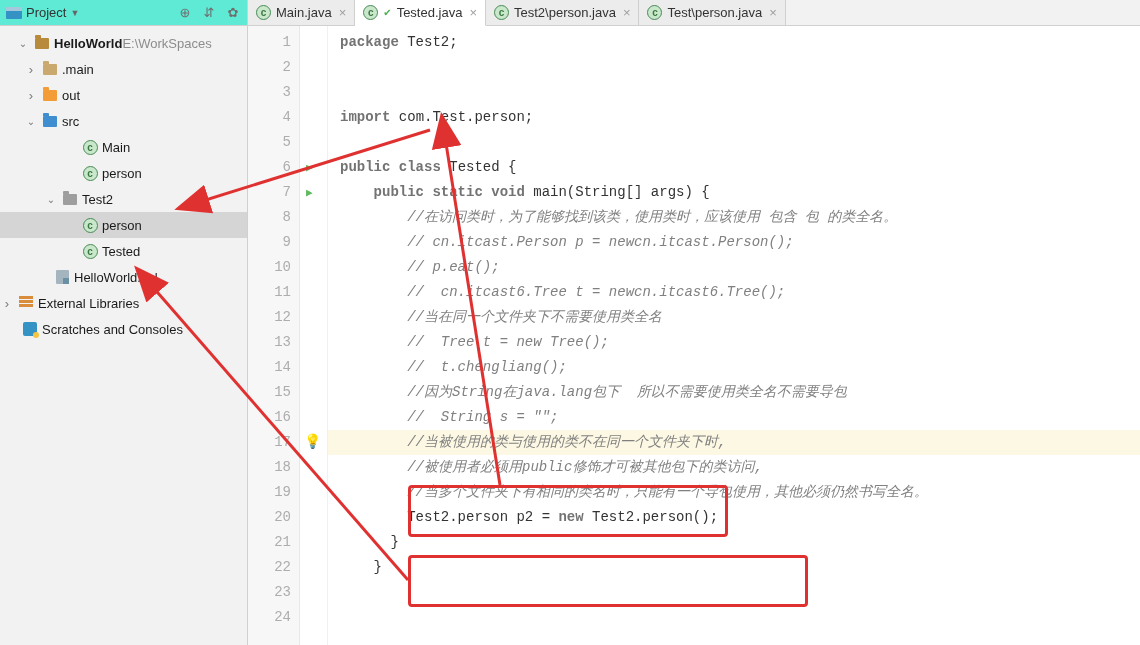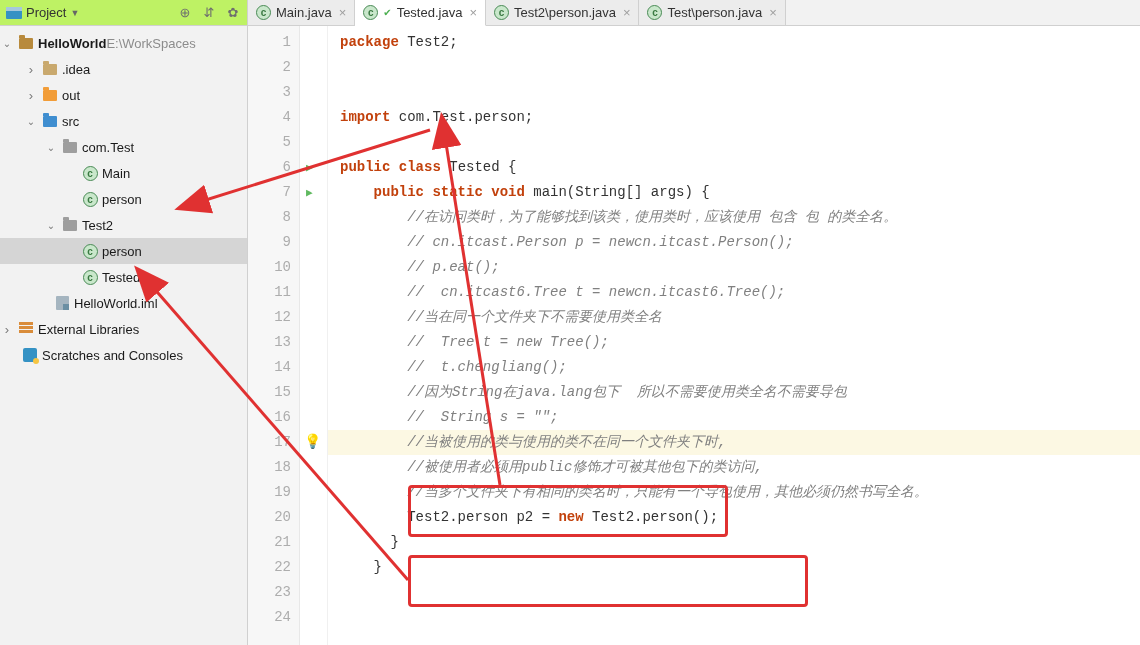--- a/index.html
+++ b/index.html
@@ -2,21 +2,21 @@
 <html><head>
 <meta charset="utf-8">
 <style>
 * { margin: 0; padding: 0; box-sizing: border-box; }
 body { font-family: "Segoe UI", Arial, sans-serif; font-size: 13px; color: #333; background: #fff; width: 1140px; height: 645px; overflow: hidden; position: relative; }
 
 .container { display: flex; height: 645px; position: relative; }
 
 
 .sidebar { width: 248px; background: #f2f2f2; border-right: 1px solid #d0d0d0; display: flex; flex-direction: column; }
-.sidebar-header { height: 26px; background: #bef264; border-bottom: 1px solid #d0d0d0; display: flex; align-items: center; padding: 0 6px; gap: 4px; }
+.sidebar-header { height: 26px; background: #5eead4; border-bottom: 1px solid #d0d0d0; display: flex; align-items: center; padding: 0 6px; gap: 4px; }
 .proj-icon { width: 16px; height: 12px; background: #3592c4; border-radius: 1px; position: relative; }
 .proj-icon::before { content: ''; position: absolute; top: 0; left: 0; width: 100%; height: 4px; background: #a5c8dd; }
 .project-label { font-weight: normal; }
 .dropdown-arrow { font-size: 9px; color: #666; }
 .toolbar-icons { margin-left: auto; display: flex; gap: 8px; align-items: center; color: #6e6e6e; }
 .tb-icon { width: 16px; height: 16px; display: inline-flex; align-items: center; justify-content: center; cursor: pointer; }
 
 .tree { padding: 4px 0; }
 .tree-node { display: flex; align-items: center; height: 26px; padding-left: 4px; cursor: pointer; white-space: nowrap; }
 .tree-node.selected { background: #d5d5d5; }
@@ -51,21 +51,21 @@
 .code-area { flex: 1; display: flex; overflow: hidden; font-family: "Consolas", "Courier New", monospace; font-size: 14px; line-height: 25px; }
 .gutter { width: 52px; background: #f7f7f7; border-right: 1px solid #e8e8e8; text-align: right; color: #adadad; padding: 4px 8px 0 0; user-select: none; }
 .gutter-extras { width: 28px; background: #fff; border-right: 1px solid #f0f0f0; padding-top: 4px; position: relative; }
 .run-icon { position: absolute; left: 6px; color: #5fb95f; font-size: 11px; }
 .bulb { position: absolute; left: 4px; color: #e8a33d; font-size: 14px; }
 .gln { height: 25px; }
 
 .code { flex: 1; padding: 4px 0 0 12px; position: relative; }
 .line { height: 25px; white-space: pre; }
 .line.hl { background: #fcf8e3; margin-left: -12px; padding-left: 12px; margin-right: -200px; }
-.kw { color: #c2410c; font-weight: bold; }
+.kw { color: #737373; font-weight: bold; }
 .com { color: #808080; font-style: italic; }
 
 
 .annot { position: absolute; pointer-events: none; z-index: 100; }
 .red-box { border: 3px solid #e03131; border-radius: 4px; }
 svg.arrows { position: absolute; top: 0; left: 0; width: 1140px; height: 645px; pointer-events: none; z-index: 99; }
 </style>
 </head>
 <body>
 
@@ -76,55 +76,48 @@
       <span class="proj-icon"></span>
       <span class="project-label">Project</span>
       <span class="dropdown-arrow">▼</span>
       <div class="toolbar-icons">
         <span class="tb-icon">⊕</span>
         <span class="tb-icon">⇵</span>
         <span class="tb-icon">✿</span>
       </div>
     </div>
     <div class="tree">
-      <div class="tree-node" style="padding-left:0">
+      <div class="tree-node" style="padding-left:16px">
         <span class="chev open"></span>
         <span class="node-icon">
             <span class="folder dark"></span>
           </span>
         <b class="tree-label">HelloWorld</b>
         <span class="tree-path">E:\WorkSpaces</span>
       </div>
       <div class="tree-node" style="padding-left:24px">
         <span class="chev closed"></span>
         <span class="node-icon">
             <span class="folder"></span>
           </span>
-        <span class="tree-label">.idea</span>
+        <span class="tree-label">.main</span>
       </div>
       <div class="tree-node" style="padding-left:24px">
         <span class="chev closed"></span>
         <span class="node-icon">
             <span class="folder orange"></span>
           </span>
         <span class="tree-label">out</span>
       </div>
       <div class="tree-node" style="padding-left:24px">
         <span class="chev open"></span>
         <span class="node-icon">
             <span class="folder blue"></span>
           </span>
         <span class="tree-label">src</span>
-      </div>
-      <div class="tree-node" style="padding-left:44px">
-        <span class="chev open"></span>
-        <span class="node-icon">
-            <span class="folder gray"></span>
-          </span>
-        <span class="tree-label">com.Test</span>
       </div>
       <div class="tree-node" style="padding-left:78px">
         <span class="node-icon">
             <span class="class-icon">c</span>
           </span>
         <span class="tree-label">Main</span>
       </div>
       <div class="tree-node" style="padding-left:78px">
         <span class="node-icon">
             <span class="class-icon">c</span>

